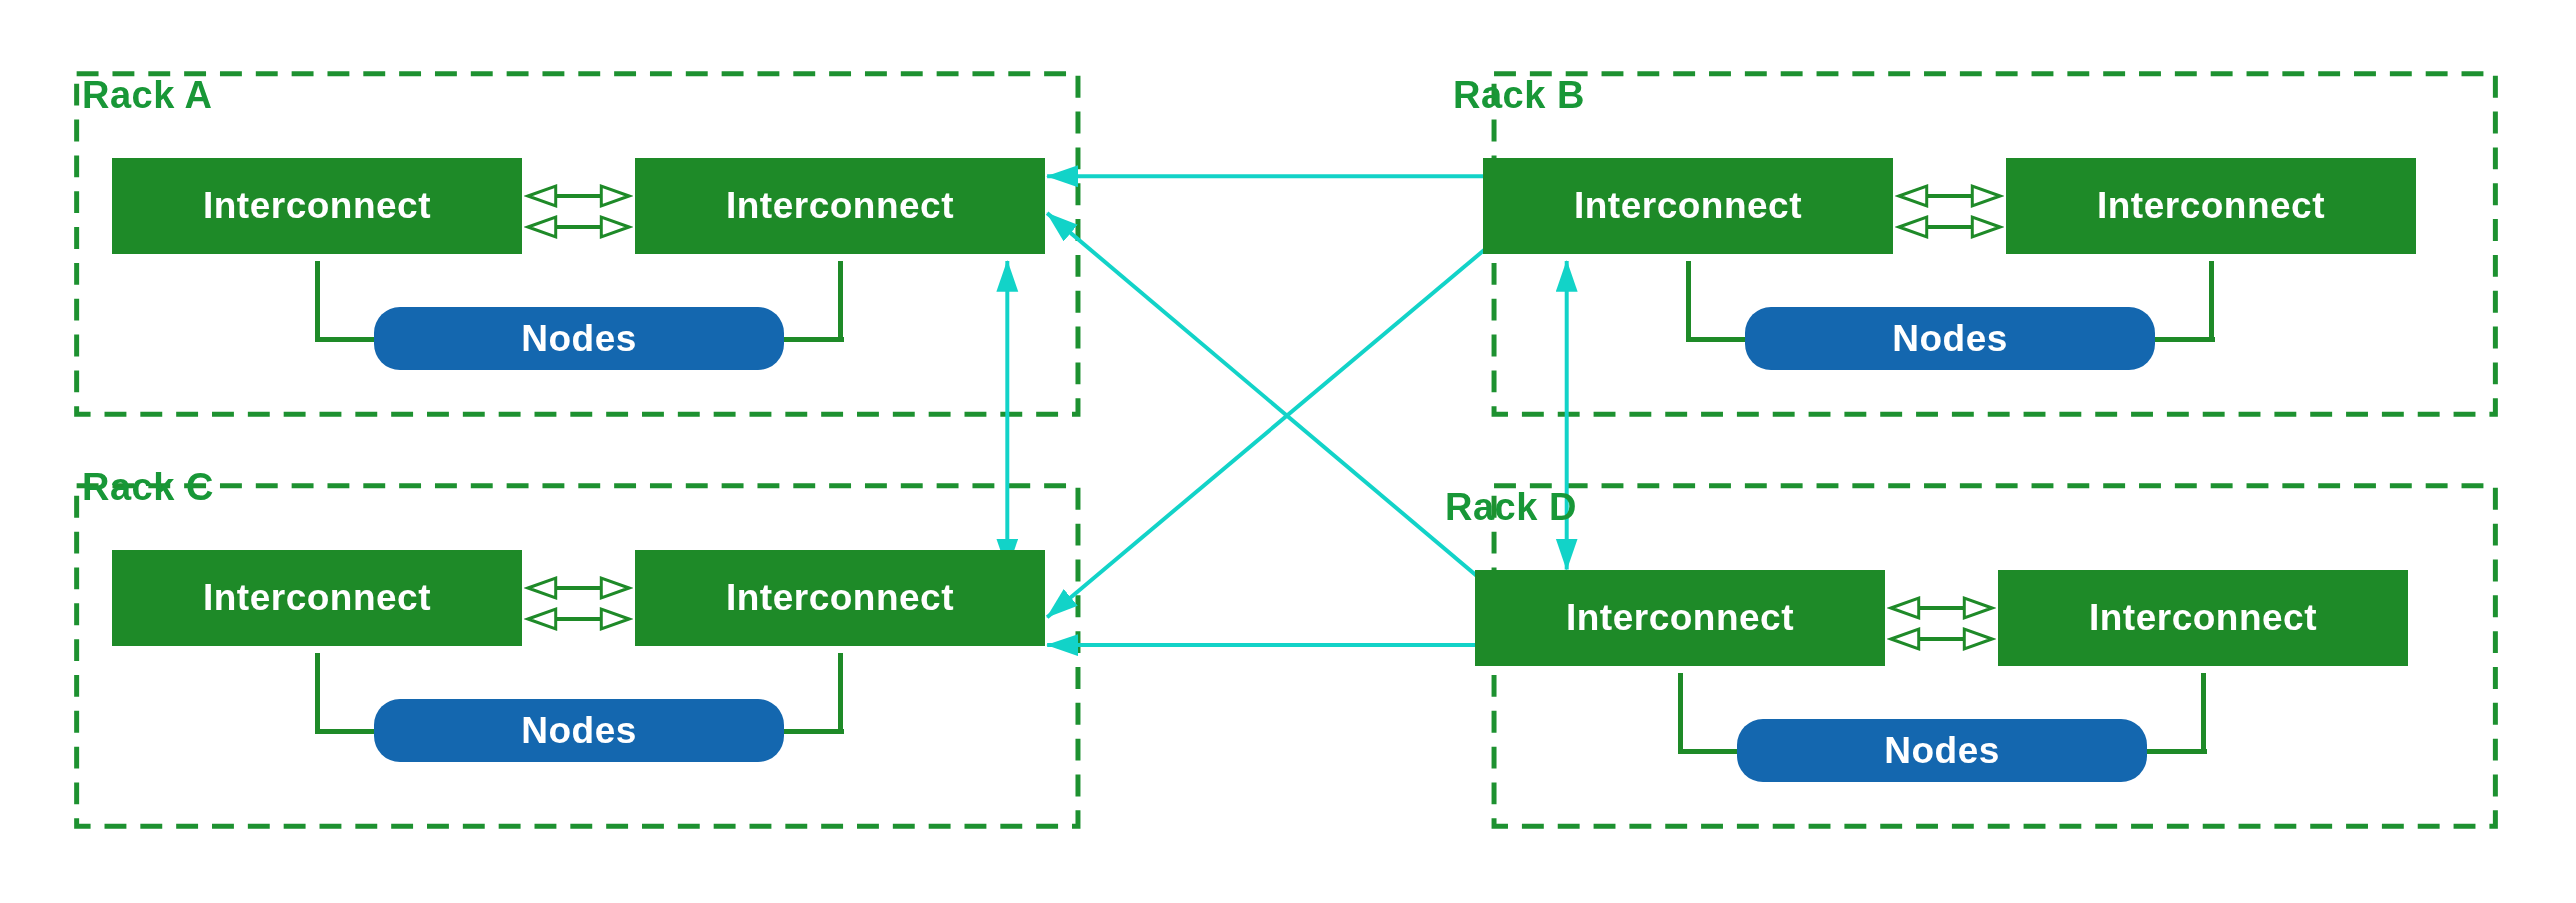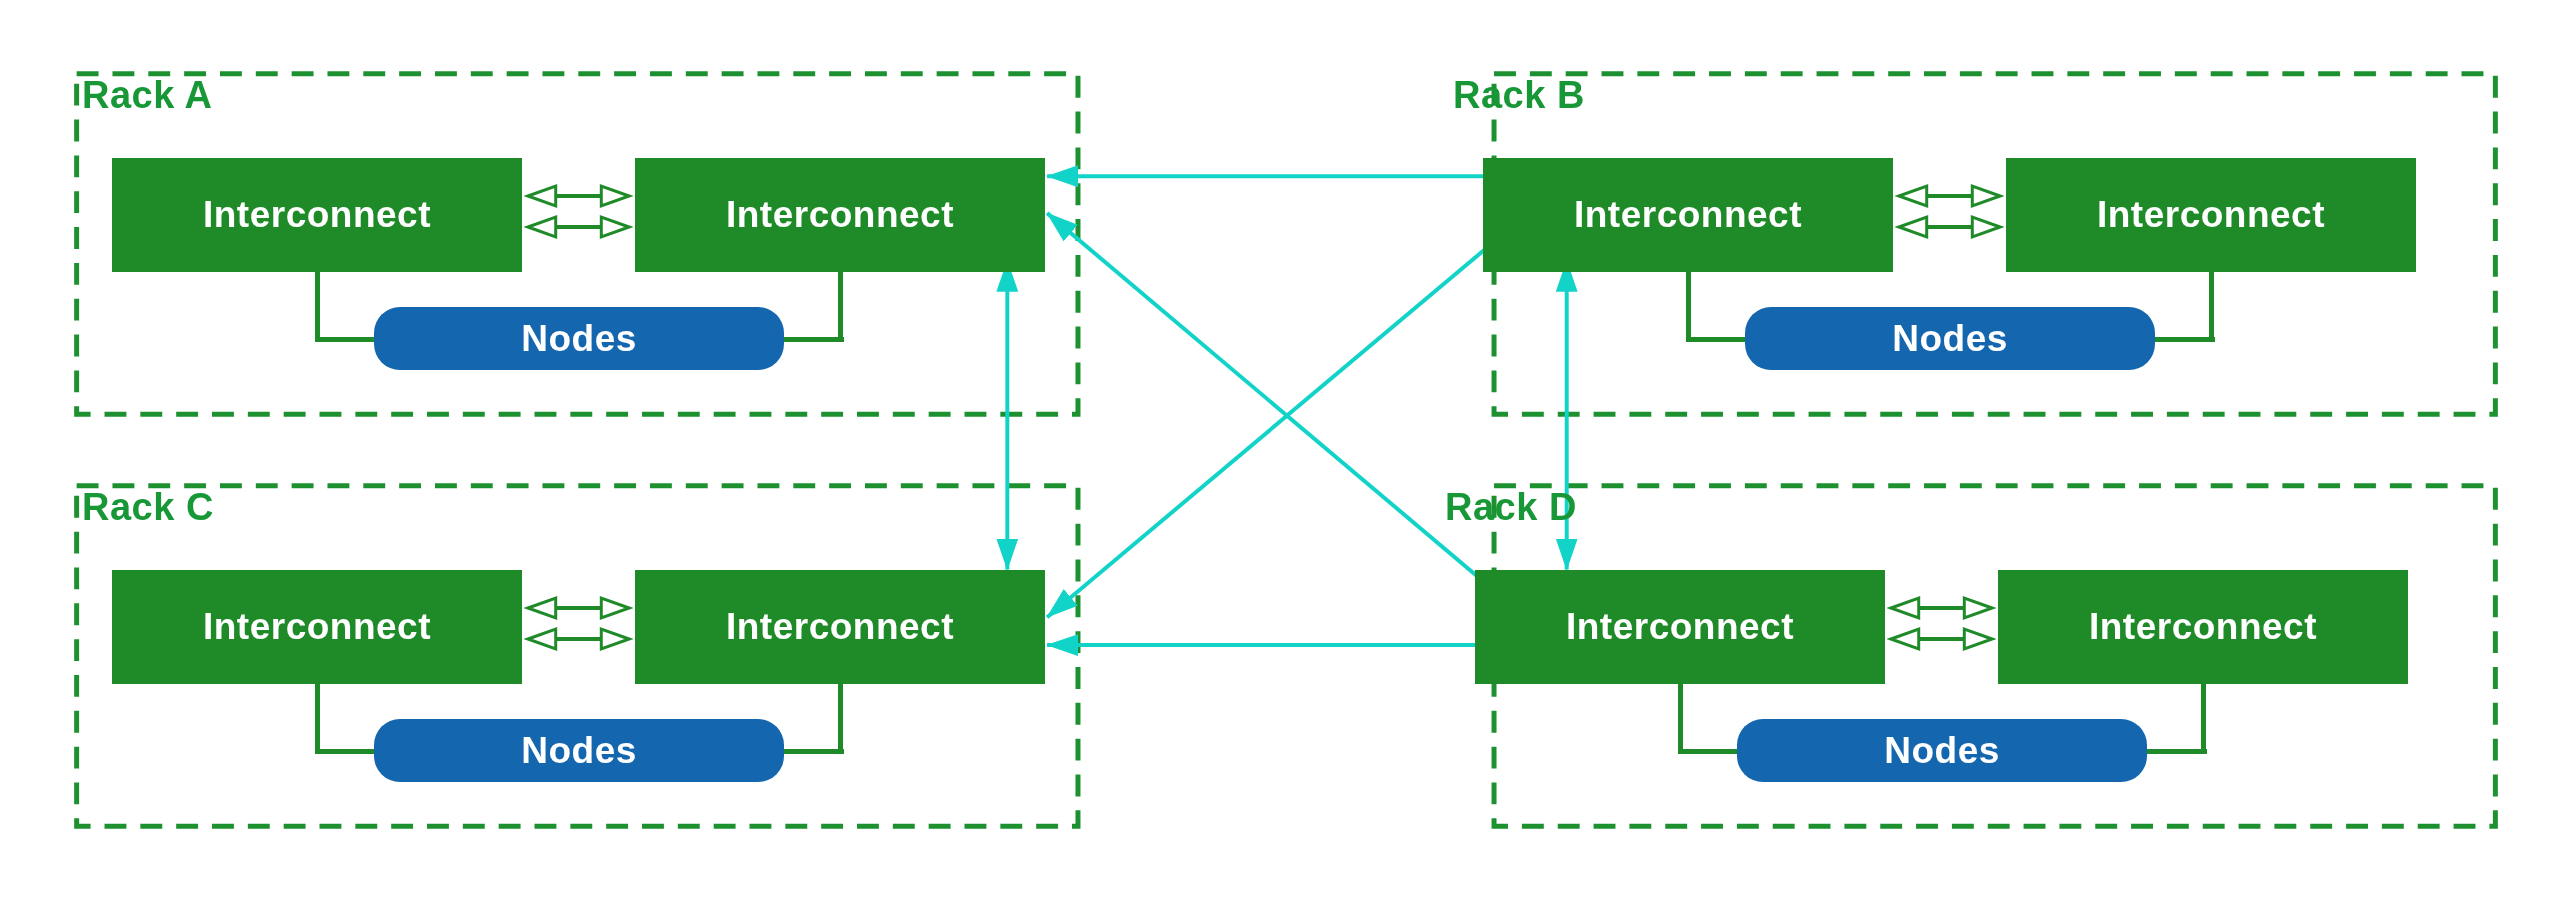--- a/index.html
+++ b/index.html
@@ -11,21 +11,21 @@
   svg.overlay{position:absolute;left:0;top:0;z-index:1;}
   .rack{position:absolute;width:1007px;height:344px;z-index:2;}
   .rack-label{
     position:absolute;left:8px;top:4px;font-size:38px;line-height:1.0;
     color:#189737;letter-spacing:0.5px;white-space:nowrap;
   }
   .box{
     position:absolute;display:flex;align-items:center;justify-content:center;
     color:#ffffff;font-size:37px;letter-spacing:0.5px;
   }
-  .interconnect{width:410px;height:114px;top:86px;background:#1e8a28;}
+  .interconnect{width:410px;height:96px;top:86px;background:#1e8a28;}
   .int-left{left:38px;}
   .int-right{left:561px;}
   .nodes{left:300px;top:235px;width:410px;height:63px;background:#1467af;border-radius:26px;}
   .conn{position:absolute;background:#1e8a28;}
   .conn.v{width:5px;top:189px;height:81px;}
   .conn.h{height:5px;top:265px;}
   .conn.lv{left:241px;}
   .conn.lh{left:243px;width:57px;}
   .conn.rv{left:764px;}
   .conn.rh{left:710px;width:60px;}
@@ -109,21 +109,21 @@
         <polygon points="4,13 32,3 32,23"></polygon>
         <polygon points="106,13 78,3 78,23"></polygon>
     </svg>
     <svg class="dbl bot" viewBox="0 0 110 26">
       <line x1="26" y1="13" x2="84" y2="13"></line>
         <polygon points="4,13 32,3 32,23"></polygon>
         <polygon points="106,13 78,3 78,23"></polygon>
     </svg>
   </div>
 
-  <div class="rack" style="left:74px;top:484px;">
+  <div class="rack" style="left:74px;top:464px;">
     <div class="rack-label">Rack C</div>
     <div class="conn v lv"></div>
     <div class="conn h lh"></div>
     <div class="conn v rv"></div>
     <div class="conn h rh"></div>
     <div class="box interconnect int-left">
       <span>Interconnect</span>
     </div>
     <div class="box interconnect int-right">
       <span>Interconnect</span>

